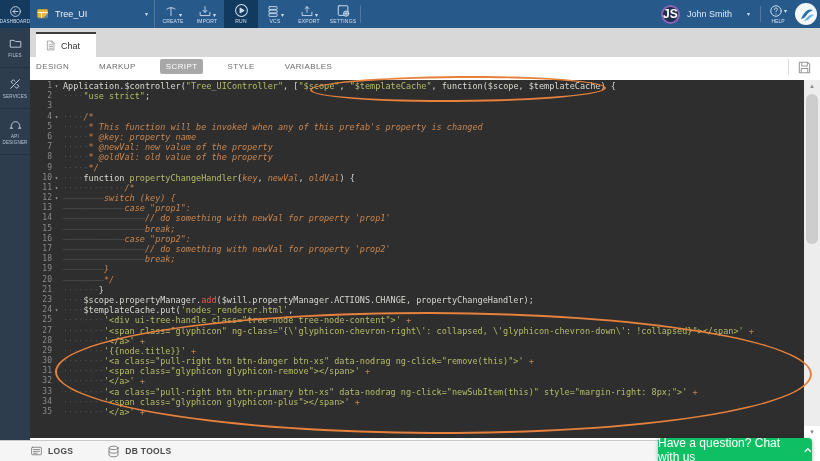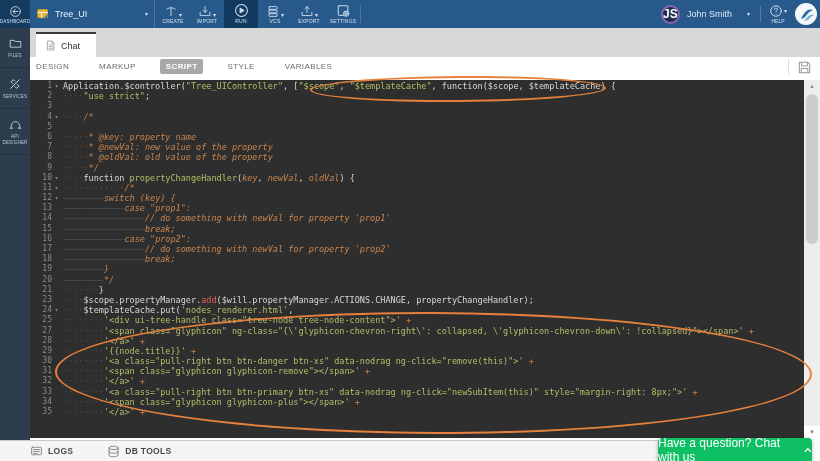--- a/index.html
+++ b/index.html
@@ -33,21 +33,21 @@
   .sidebar{position:absolute;left:0;top:28px;width:30px;height:412px;background:#2e3d4d;color:#b9c7d6;}
   .side-item{display:flex;flex-direction:column;align-items:center;padding:9px 0 8px 0;border-bottom:1px solid #243240;cursor:pointer;}
   .side-item .lbl{font-size:4.5px;letter-spacing:.2px;margin-top:3px;text-align:center;line-height:1.35;}
 
   
   .tabstrip{position:absolute;left:30px;top:28px;width:790px;height:29px;background:#d8d8d8;}
   .page-tab{position:absolute;left:6px;top:4px;height:25px;background:#fff;border-top:2px solid #3c3c3c;display:flex;align-items:center;padding:0 16px 0 9px;cursor:pointer;}
   .page-tab .lbl{font-size:9px;color:#333;margin-left:5px;}
   .subtabs{position:absolute;left:30px;top:57px;width:790px;height:18px;background:#fff;display:flex;align-items:center;}
   .subtab{font-size:8px;letter-spacing:.4px;color:#6b6b6b;margin-right:18px;cursor:pointer;padding:3px 6px;border-radius:2px;}
-  .subtab.active{background:#a8a8a8;color:#fff;font-weight:bold;}
+  .subtab.active{background:#a8a8a8;color:#fff;}
   .save-wrap{position:absolute;right:8px;top:59px;display:flex;align-items:center;}
   .save-div{height:16px;border-left:1px solid #ddd;margin-right:8px;}
 
   
   .editor{position:absolute;left:30px;top:80px;width:774px;height:358px;background:#2e2e2e;overflow:hidden;padding-top:1px;cursor:text;}
   .cl{display:flex;height:10.2px;line-height:10.2px;white-space:pre;font-family:"DejaVu Sans Mono",monospace;font-size:8.5px;}
   .ln{width:22px;text-align:right;color:#8a8a8a;font-size:8px;flex:none;}
   .fold{width:9px;flex:none;color:#9a9a9a;font-size:6px;text-align:center;cursor:pointer;}
   .ct{margin-left:2px;}
   .tk-p{color:#d8d8d2}.tk-s{color:#b6bd68}.tk-c{color:#c8854f;font-style:italic}
@@ -252,21 +252,21 @@
           <path d="M2.5 2.5h9l2 2v9h-11z M5 2.5v4h6v-4 M4.5 13.5V9h7v4.5"></path>
         </svg>
       </span>
   </div>
 
   <div class="editor" id="code">
       <div class="cl"><span class="ln">1</span><span class="fold">▾</span><span class="ct"><span class="tk-p">Application.$controller(</span><span class="tk-s">"Tree_UIController"</span><span class="tk-p">, [</span><span class="tk-s">"$scope"</span><span class="tk-p">, </span><span class="tk-s">"$templateCache"</span><span class="tk-p">, function($scope, $templateCache) {</span></span></div>
       <div class="cl"><span class="ln">2</span><span class="fold"></span><span class="ct"><span class="tk-w">····</span><span class="tk-s">"use strict"</span><span class="tk-p">;</span></span></div>
       <div class="cl"><span class="ln">3</span><span class="fold"></span><span class="ct">&nbsp;</span></div>
       <div class="cl"><span class="ln">4</span><span class="fold">▾</span><span class="ct"><span class="tk-w">····</span><span class="tk-c">/*</span></span></div>
-      <div class="cl"><span class="ln">5</span><span class="fold"></span></div>
+      <div class="cl"><span class="ln">5</span><span class="fold"></span><span class="ct"><span class="tk-w">·····</span><span class="tk-c">* This function will be invoked when any of this prefab's property is changed</span></span></div>
       <div class="cl"><span class="ln">6</span><span class="fold"></span><span class="ct"><span class="tk-w">·····</span><span class="tk-c">* @key: property name</span></span></div>
       <div class="cl"><span class="ln">7</span><span class="fold"></span><span class="ct"><span class="tk-w">·····</span><span class="tk-c">* @newVal: new value of the property</span></span></div>
       <div class="cl"><span class="ln">8</span><span class="fold"></span><span class="ct"><span class="tk-w">·····</span><span class="tk-c">* @oldVal: old value of the property</span></span></div>
       <div class="cl"><span class="ln">9</span><span class="fold"></span><span class="ct"><span class="tk-w">·····</span><span class="tk-c">*/</span></span></div>
       <div class="cl"><span class="ln">10</span><span class="fold">▾</span><span class="ct"><span class="tk-w">····</span><span class="tk-p">function </span><span class="tk-f">propertyChangeHandler</span><span class="tk-p">(</span><span class="tk-a">key</span><span class="tk-p">, </span><span class="tk-a">newVal</span><span class="tk-p">, </span><span class="tk-a">oldVal</span><span class="tk-p">) {</span></span></div>
       <div class="cl"><span class="ln">11</span><span class="fold">▾</span><span class="ct"><span class="tk-w">············</span><span class="tk-c">/*</span></span></div>
       <div class="cl"><span class="ln">12</span><span class="fold">▾</span><span class="ct"><span class="tk-d">────────</span><span class="tk-c">switch (key) {</span></span></div>
       <div class="cl"><span class="ln">13</span><span class="fold"></span><span class="ct"><span class="tk-d">────────────</span><span class="tk-c">case "prop1":</span></span></div>
       <div class="cl"><span class="ln">14</span><span class="fold"></span><span class="ct"><span class="tk-d">────────────────</span><span class="tk-c">// do something with newVal for property 'prop1'</span></span></div>
       <div class="cl"><span class="ln">15</span><span class="fold"></span><span class="ct"><span class="tk-d">────────────────</span><span class="tk-c">break;</span></span></div>

